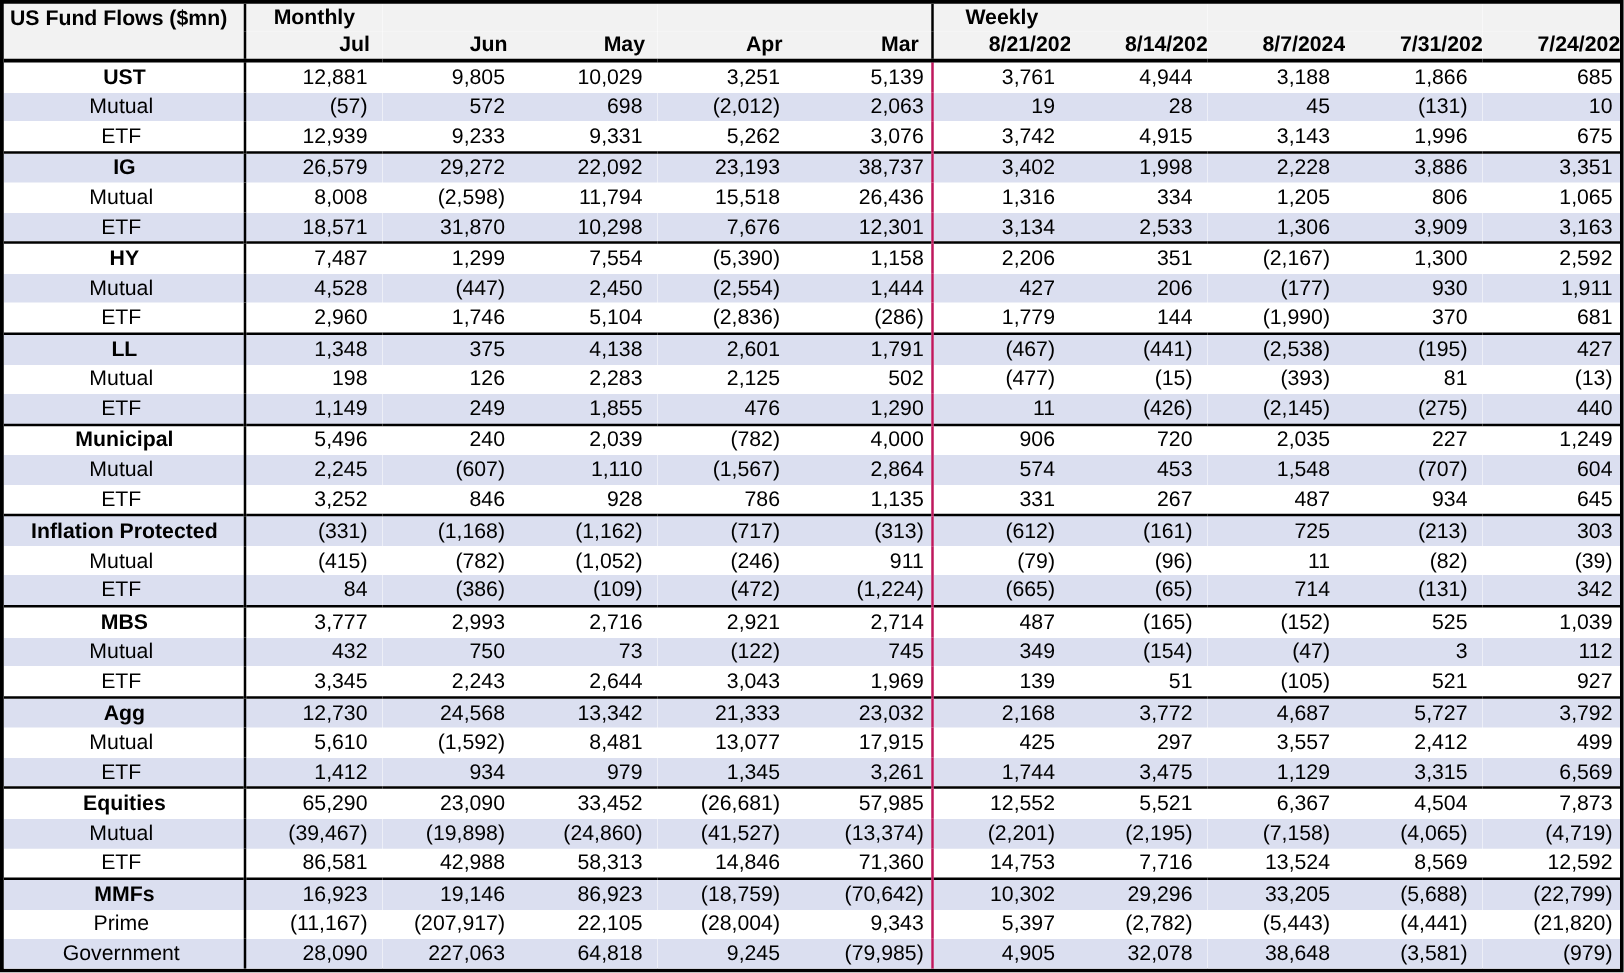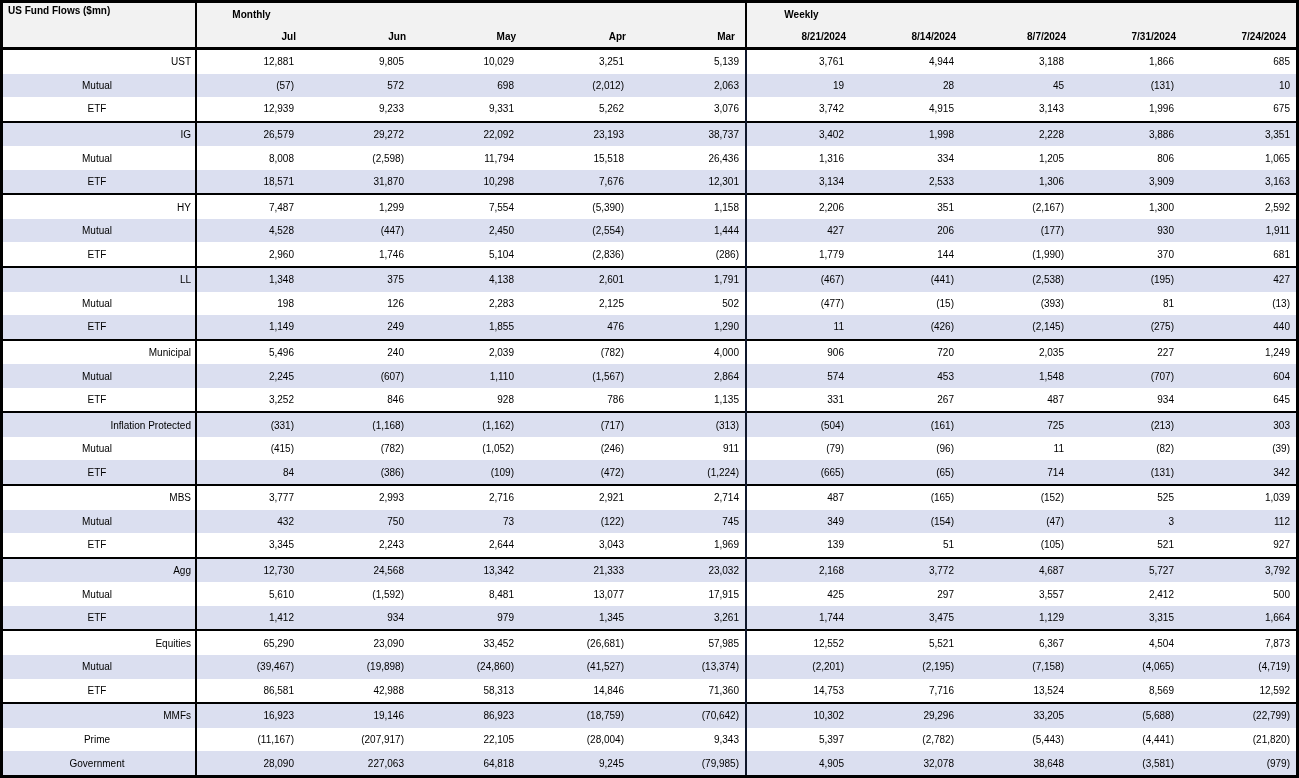--- a/index.html
+++ b/index.html
@@ -5,43 +5,43 @@
   html,body{margin:0;padding:0;background:#fff;}
   .frame{
     width:1299px;height:778px;box-sizing:border-box;
     border:3px solid #000;overflow:hidden;
     font-family:"Liberation Sans",sans-serif;
     background:#fff;
   }
   table{
     border-collapse:collapse;table-layout:fixed;
     width:1293px;height:772px;
-    font-size:10px;color:#000;
+    font-size:17px;color:#000;
   }
   col.c-label{width:193px;}
   col.c-val{width:110px;}
   thead th{
     background:#f2f2f2;font-weight:bold;height:22px;
     padding:0;vertical-align:middle;white-space:nowrap;overflow:hidden;
   }
   thead{border-bottom:3px solid #000;}
   th.title-cell{text-align:left;vertical-align:top;padding:2px 4px 0 5px;border-right:2px solid #000;}
   th.section-label{text-align:center;}
   th.col-head{text-align:right;padding-right:10px;padding-left:44px;}
   .sec-div{border-right:2px solid #000;}
   tbody td,tbody th{
     height:23px;padding:0;font-weight:normal;
     white-space:nowrap;overflow:hidden;vertical-align:middle;
   }
   tbody tr.shade td,tbody tr.shade th{background:#dbdff0;}
   tbody tr.cat{border-top:2px solid #000;}
   tbody th.lbl{border-right:2px solid #000;text-align:center;padding-right:4px;}
-  tbody tr.cat th.lbl{text-align:right;font-weight:normal;padding-left:5px;}
+  tbody tr.cat th.lbl{text-align:center;font-weight:bold;padding-left:5px;}
   tbody td{text-align:right;padding-right:12px;}
-  tbody td.mar-col{border-right:2px solid #0f172a;padding-right:6px;}
+  tbody td.mar-col{border-right:2px solid #be185d;padding-right:6px;}
   tbody td.last-col{padding-right:6px;}
 </style>
 </head>
 <body>
 
 <div class="frame">
   <table>
     <colgroup>
       <col class="c-label">
       <col class="c-val">
@@ -278,21 +278,21 @@
           <td>934</td>
           <td class="last-col">645</td>
         </tr>
         <tr class="cat shade">
           <th class="lbl">Inflation Protected</th>
           <td>(331)</td>
           <td>(1,168)</td>
           <td>(1,162)</td>
           <td>(717)</td>
           <td class="mar-col">(313)</td>
-          <td>(504)</td>
+          <td>(612)</td>
           <td>(161)</td>
           <td>725</td>
           <td>(213)</td>
           <td class="last-col">303</td>
         </tr>
         <tr class="">
           <th class="lbl">Mutual</th>
           <td>(415)</td>
           <td>(782)</td>
           <td>(1,052)</td>
@@ -373,34 +373,34 @@
           <th class="lbl">Mutual</th>
           <td>5,610</td>
           <td>(1,592)</td>
           <td>8,481</td>
           <td>13,077</td>
           <td class="mar-col">17,915</td>
           <td>425</td>
           <td>297</td>
           <td>3,557</td>
           <td>2,412</td>
-          <td class="last-col">500</td>
+          <td class="last-col">499</td>
         </tr>
         <tr class="shade">
           <th class="lbl">ETF</th>
           <td>1,412</td>
           <td>934</td>
           <td>979</td>
           <td>1,345</td>
           <td class="mar-col">3,261</td>
           <td>1,744</td>
           <td>3,475</td>
           <td>1,129</td>
           <td>3,315</td>
-          <td class="last-col">1,664</td>
+          <td class="last-col">6,569</td>
         </tr>
         <tr class="cat ">
           <th class="lbl">Equities</th>
           <td>65,290</td>
           <td>23,090</td>
           <td>33,452</td>
           <td>(26,681)</td>
           <td class="mar-col">57,985</td>
           <td>12,552</td>
           <td>5,521</td>

